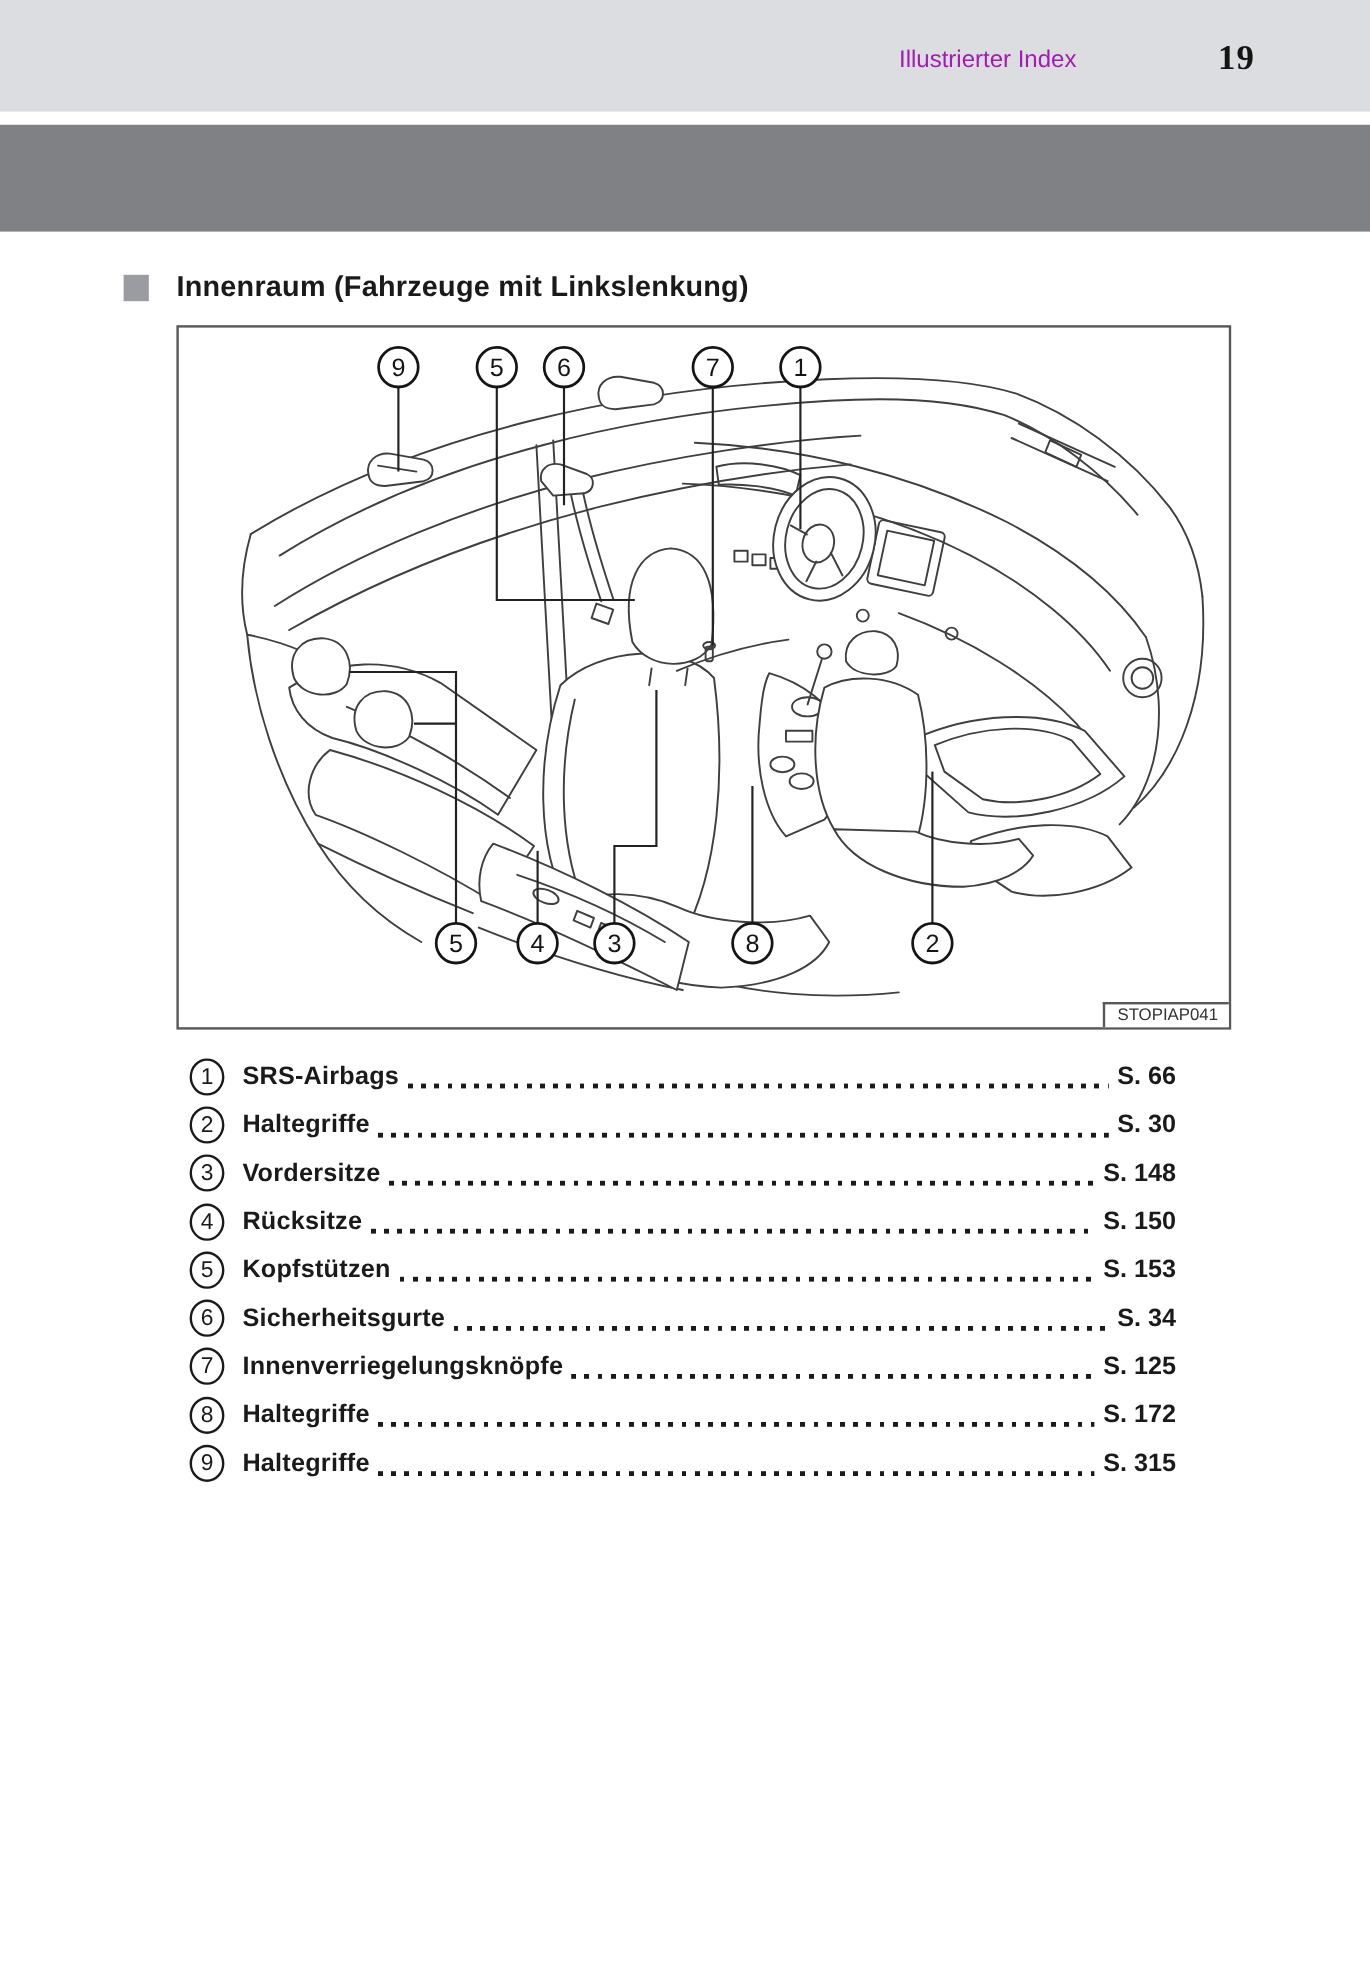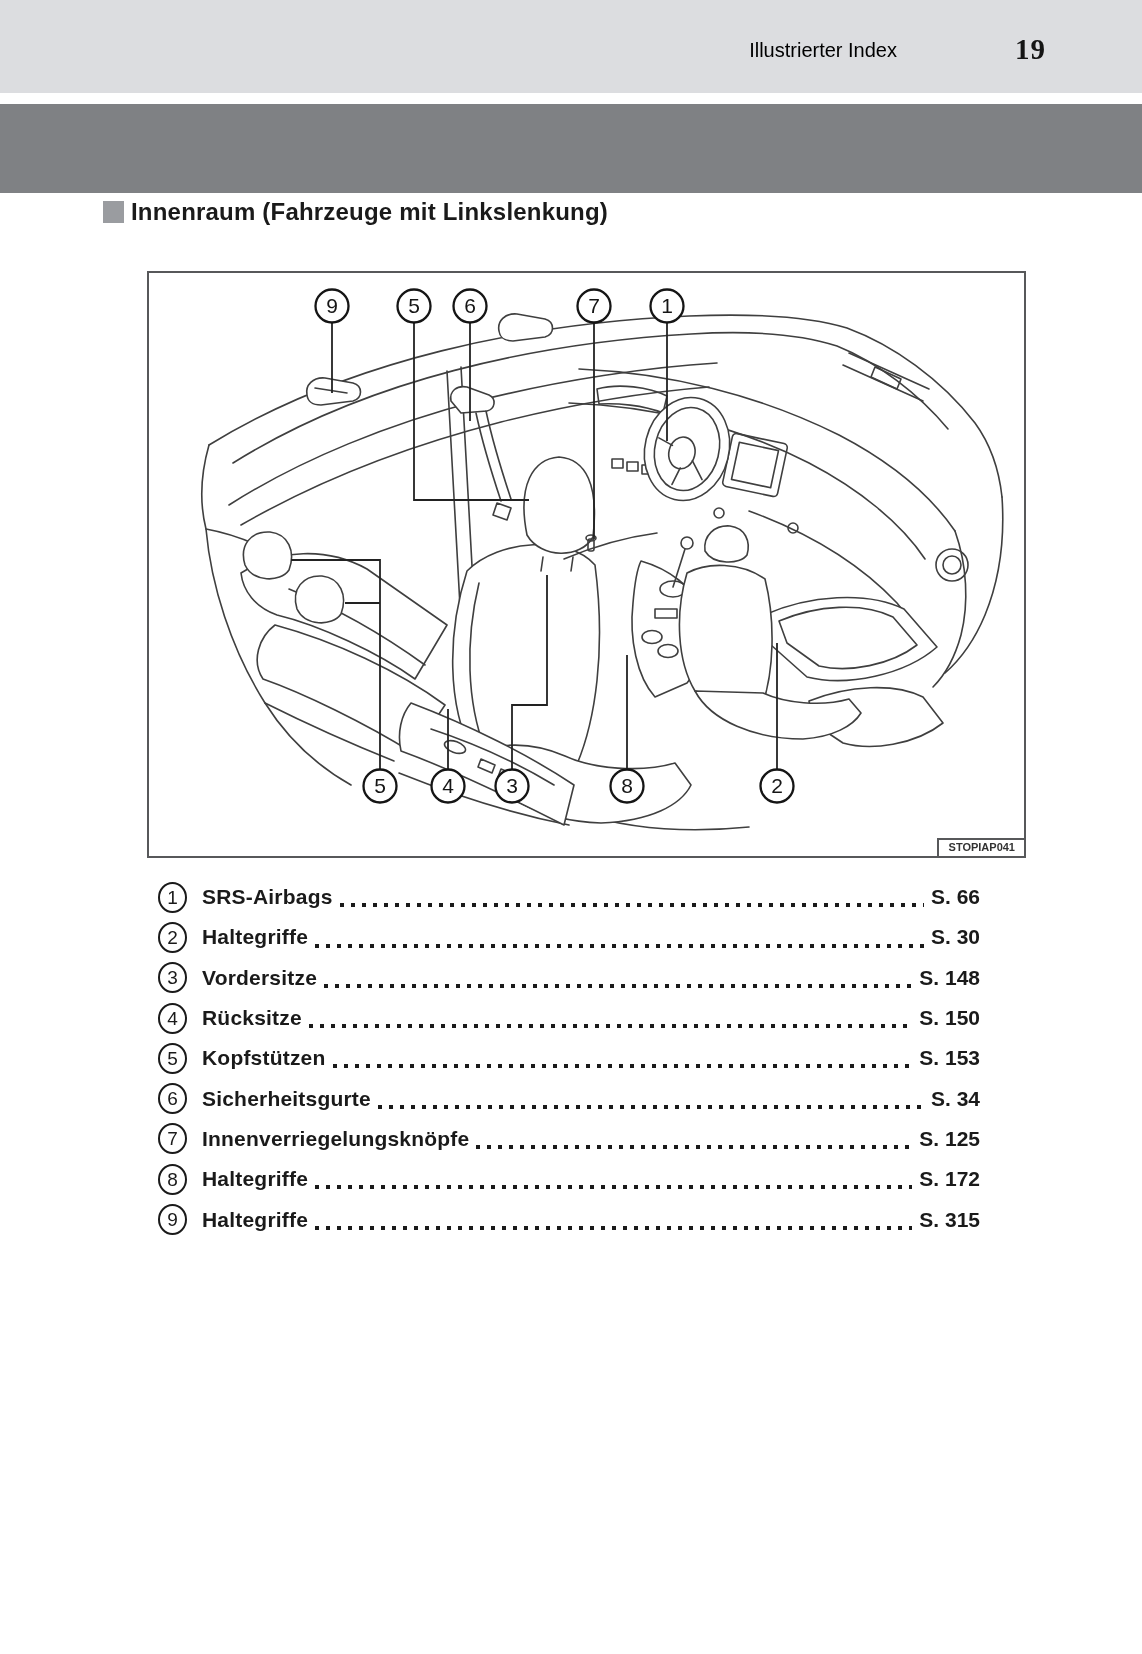--- a/index.html
+++ b/index.html
@@ -7,43 +7,43 @@
   body {
     width:1142px; height:1654px; position:relative;
     background:#ffffff; color:#1a1a1a;
     font-family:"Liberation Sans", sans-serif;
     -webkit-font-smoothing:antialiased;
   }
   
   .topbar { position:absolute; top:0; left:0; width:1142px; height:93px; background:#dcdde0; }
   .topbar .running-title {
     position:absolute; right:245px; top:50px; transform:translateY(-50%);
-    font-size:20px; color:#000000; white-space:nowrap;margin-left:16px;
+    font-size:20px; color:#a21caf; white-space:nowrap;margin-left:16px;
   }
   .topbar .pageno {
     position:absolute; right:96px; top:49px; transform:translateY(-50%);
     font-size:29px; font-weight:bold; letter-spacing:1px; color:#141414;font-family:Liberation Serif, serif;
   }
   .band { position:absolute; top:104px; left:0; width:1142px; height:89px; background:#7f8184; }
 
   
-  .section { position:absolute; left:103px; top:198px; display:flex; align-items:flex-start; }
+  .section { position:absolute; left:103px; top:226px; display:flex; align-items:flex-start;gap:16px; }
   .section .bullet { width:21px; height:22px; background:#9a9ca0; margin-right:7px; margin-top:3px; flex:none; }
   .section .stitle { font-size:24px; font-weight:bold; white-space:nowrap; letter-spacing:0.2px; }
 
   
   .figure {
     position:absolute; left:147px; top:271px; width:879px; height:587px;
     border:2px solid #57585a; background:#fff;
   }
   .figure svg { display:block; width:875px; height:583px; }
   .figcode {
     position:absolute; right:0; bottom:0;
     border-top:2px solid #57585a; border-left:2px solid #57585a;
-    padding:1px 9px 3px 10px; font-size:11px; color:#333; background:#fff; line-height:1.1;font-weight:bold;
+    padding:1px 9px 3px 10px; font-size:14px; color:#333; background:#fff; line-height:1.1;
   }
 
   
   .index { position:absolute; left:158px; top:877px; width:822px; list-style:none; margin:0; padding:0; }
   .index li { display:flex; align-items:center; height:40.3px; }
   .index .num {
     width:29px; height:31px; flex:none; border:2px solid #1a1a1a; border-radius:50%;
     display:flex; align-items:center; justify-content:center;
     font-size:19px; font-weight:400; margin-right:15px; line-height:1;
   }

